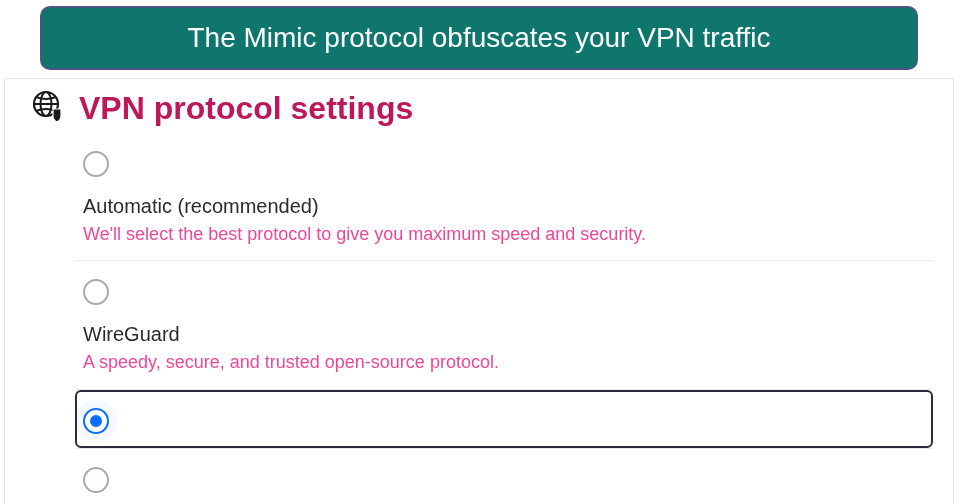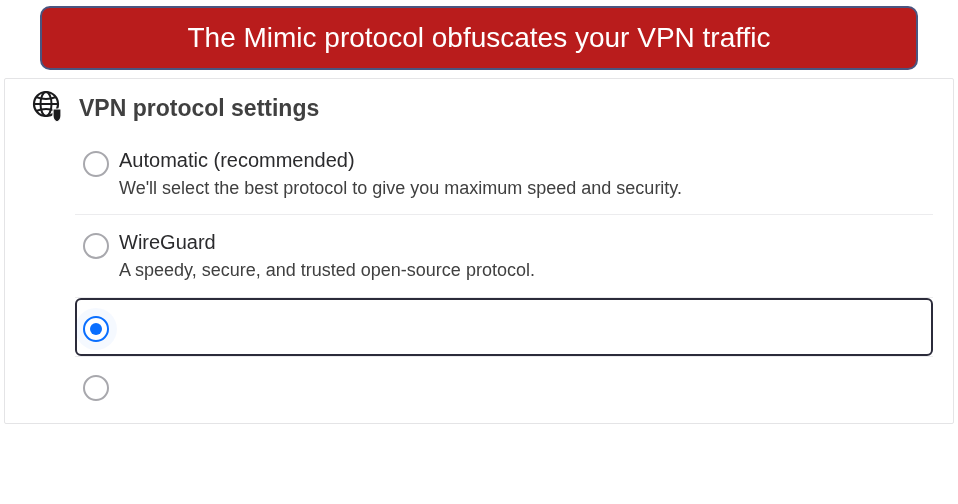--- a/index.html
+++ b/index.html
@@ -5,21 +5,21 @@
   * { box-sizing: border-box; margin: 0; padding: 0; }
   body {
     width: 958px;
     height: 504px;
     background: #fff;
     font-family: -apple-system, BlinkMacSystemFont, "Segoe UI", Arial, sans-serif;
     padding: 6px 4px 4px 4px;
   }
   .banner {
     margin: 0 36px 8px 36px;
-    background: #b91c1c;
+    background: #0f766e;
     border: 2px solid #4a5580;
     border-radius: 10px;
     color: #fff;
     font-size: 28px;
     font-weight: 500;
     text-align: center;
     padding: 14px 20px;
   }
   .panel {
     border: 1px solid #e4e4e6;
@@ -28,48 +28,49 @@
     background: #fff;
   }
   .header {
     display: flex;
     align-items: center;
     gap: 14px;
     padding: 0 26px 6px 26px;
   }
   .header svg { flex: 0 0 auto; }
   .header-title {
-    font-size: 23px;
+    font-size: 32px;
     font-weight: 700;
-    color: #404040;
+    color: #be185d;
     text-align: center;
   }
   .options { padding: 0 20px 0 70px; }
   .option {
     display: flex;
     align-items: flex-start;
-    gap: 10px;
+    gap: 18px;
     padding: 14px 10px 12px 6px;
     border: 2px solid transparent;
     border-radius: 6px;
     cursor: pointer;
+    flex-direction: column;
   }
   .option.selected {
     border: 2px solid #2b2b3a;
     border-radius: 6px;
   }
   .opt-text { flex: 1; }
   .opt-label {
     font-size: 20px;
     color: #2b2b2d;
     margin-bottom: 4px;
   }
   .opt-desc {
     font-size: 18px;
-    color: #404040;
+    color: #ec4899;
     line-height: 1.35;
   }
   .divider {
     border: none;
     border-top: 1px solid #ececee;
     margin: 0 0 0 0;
   }
   .radio {
     width: 26px; height: 26px;
     border-radius: 50%;

